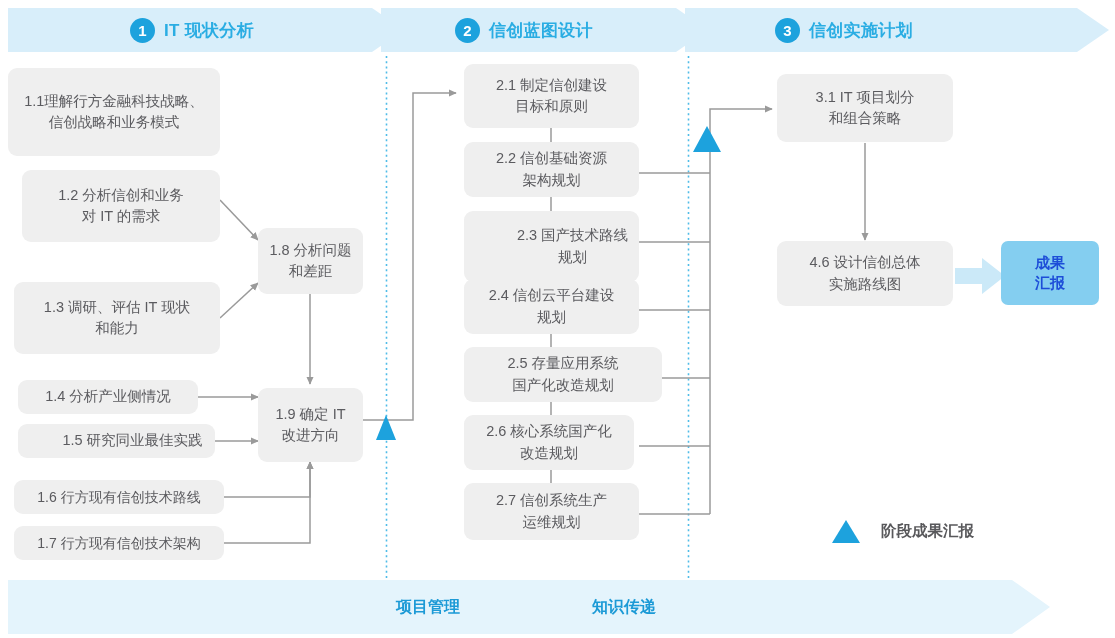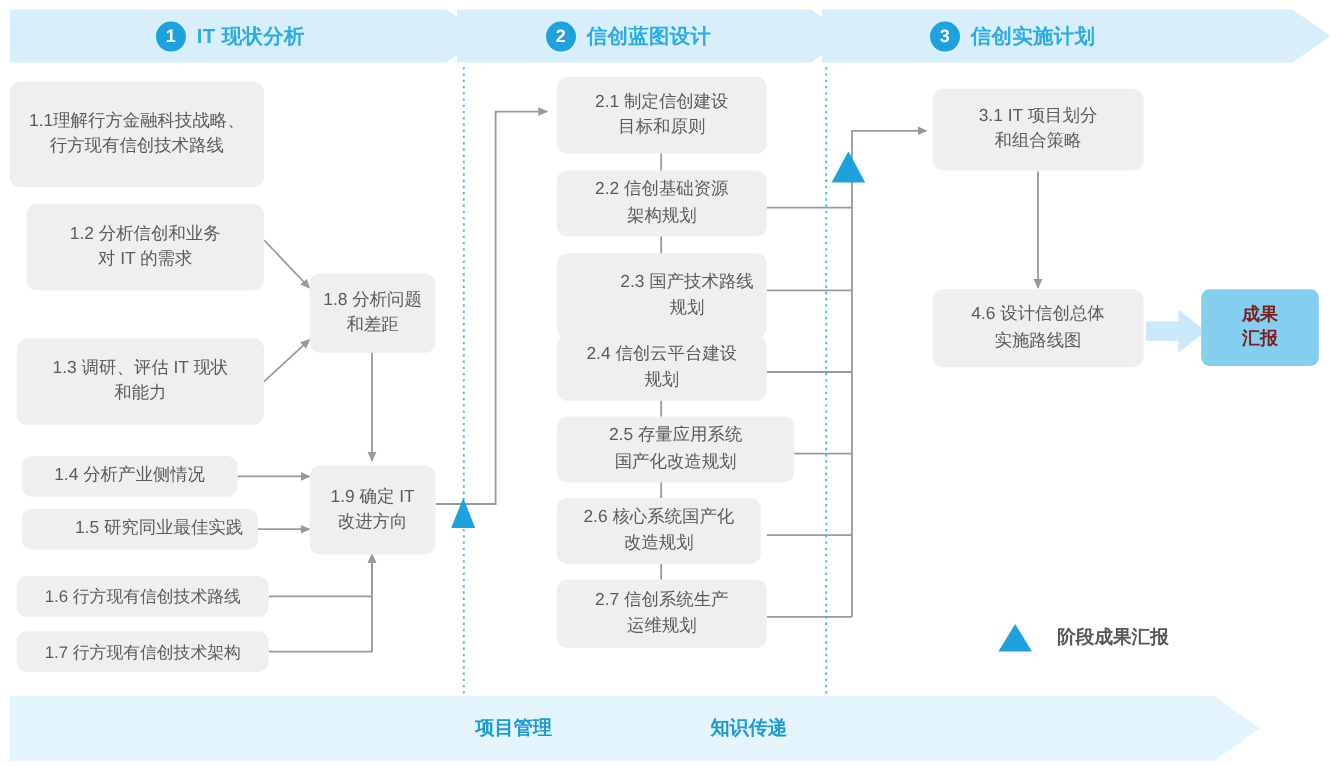--- a/index.html
+++ b/index.html
@@ -58,21 +58,21 @@
     padding:2px 6px;
     box-sizing:border-box;
     white-space:pre-line;
   }
   .node.wide-text{font-size:14px;}
   
   .result-badge{
     position:absolute;
     background:#84CEF0;
     border-radius:7px;
-    color:#7f1d1d;
+    color:#1d4ed8;
     font-weight:bold;
     font-size:15px;
     line-height:1.35;
     display:flex;
     align-items:center;
     justify-content:center;
     text-align:center;
     white-space:pre-line;
   }
   
@@ -184,21 +184,21 @@
       <path d="M955,268 L982,268 L982,258 L1005,276 L982,294 L982,284 L955,284 Z" fill="#CBE9F8"></path>
     </g>
   </svg>
 
   <svg id="fg-layer" viewBox="0 0 1115 638">
     <polygon points="396,440 376,440 386,415" fill="#1DA2DD"></polygon>
     <polygon points="721,152 693,152 707,126" fill="#1DA2DD"></polygon>
   </svg>
 
   <div class="node" style="left:8px;  top:68px;  width:212px; height:88px;">1.1理解行方金融科技战略、
-行方现有信创技术路线</div>
+信创战略和业务模式</div>
   <div class="node" style="left:22px; top:170px; width:198px; height:72px;">1.2 分析信创和业务
 对 IT 的需求</div>
   <div class="node" style="left:14px; top:282px; width:206px; height:72px;">1.3 调研、评估 IT 现状
 和能力</div>
   <div class="node" style="left:18px; top:380px; width:180px; height:34px;">1.4 分析产业侧情况</div>
   <div class="node" style="left:18px; top:424px; width:197px; height:34px;padding-left:38px;">1.5 研究同业最佳实践</div>
   <div class="node wide-text" style="left:14px; top:480px; width:210px; height:34px;">1.6 行方现有信创技术路线</div>
   <div class="node wide-text" style="left:14px; top:526px; width:210px; height:34px;">1.7 行方现有信创技术架构</div>
   <div class="node" style="left:258px; top:228px; width:105px; height:66px;">1.8 分析问题
 和差距</div>

